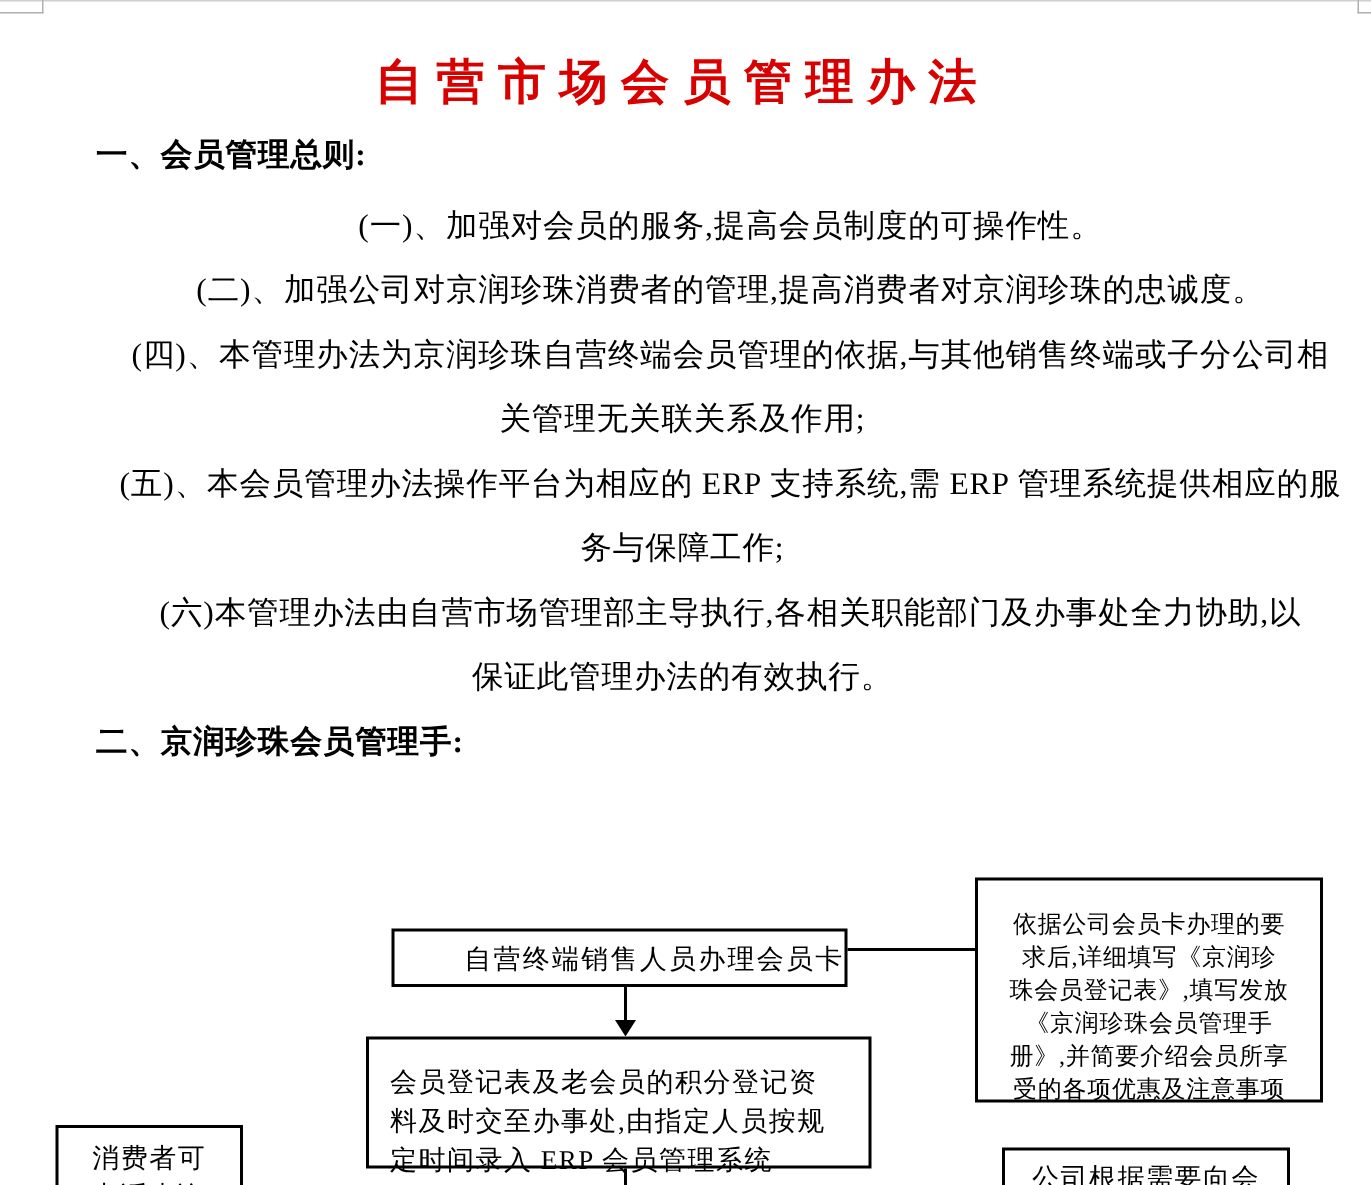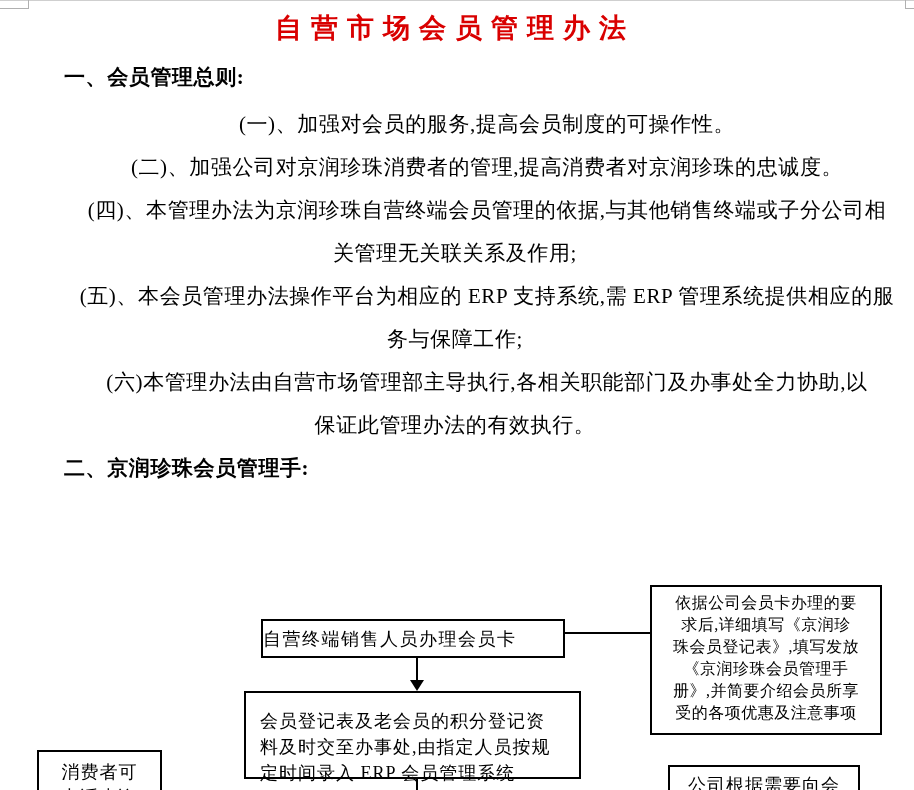--- a/index.html
+++ b/index.html
@@ -21,22 +21,22 @@
     border-right: 1px solid #b0b0b0; border-bottom: 1px solid #b0b0b0;
   }
   .corner-mark-right {
     position: absolute; right: 0; top: 0; width: 8px; height: 8px;
     border-left: 1px solid #b0b0b0; border-bottom: 1px solid #b0b0b0;
   }
 
   
   .text-flow { position: absolute; top: 8px; left: 0; width: 910px; }
   .doc-title {
-    text-align: center; font-weight: bold; font-size: 27px; line-height: 40px;
-    letter-spacing: 9px; color: #d90000; white-space: nowrap;
+    text-align: center; font-weight: bold; font-size: 32px; line-height: 40px;
+    letter-spacing: 9px; color: #d90000; white-space: nowrap; margin-top: 26px;
   }
   .heading {
     font-weight: bold; font-size: 21px; line-height: 43px;
     text-indent: 64px; letter-spacing: 0.6px; white-space: pre-line;
   }
   .heading-1 { margin-top: 8px; }
   .heading-2 { margin-top: 0; }
   .para {
     font-size: 21px; line-height: 43px; letter-spacing: 0.6px;
     text-indent: 64px; white-space: pre-line; text-align: center;
@@ -44,27 +44,27 @@
   .para-1 { margin-top: 4px; }
 
   
   .fc-box {
     position: absolute; background: #ffffff; border: 2px solid #000000;
     box-sizing: border-box; font-size: 18px; letter-spacing: 1px;
   }
   .fc-text { white-space: pre-line; }
   .box-sales-card {
     left: 261px; top: 619px; width: 304px; height: 39px;
-    display: flex; align-items: center; justify-content: flex-start;
+    display: flex; align-items: center; justify-content: flex-end;
     letter-spacing: 1.5px;
   }
   .box-requirements {
     left: 650px; top: 585px; width: 232px; height: 150px;
     text-align: center; font-size: 16px; line-height: 22px;
-    padding-top: 5px; letter-spacing: 0.5px;
+    padding-top: 19px; letter-spacing: 0.5px;
   }
   .box-registration {
     left: 244px; top: 691px; width: 337px; height: 88px;
     line-height: 26px; padding: 15px 10px 0 14px; text-align: left;
   }
   .box-consumer {
     left: 37px; top: 750px; width: 125px; height: 60px;
     text-align: center; line-height: 25px; padding-top: 8px;
   }
   .box-company {

